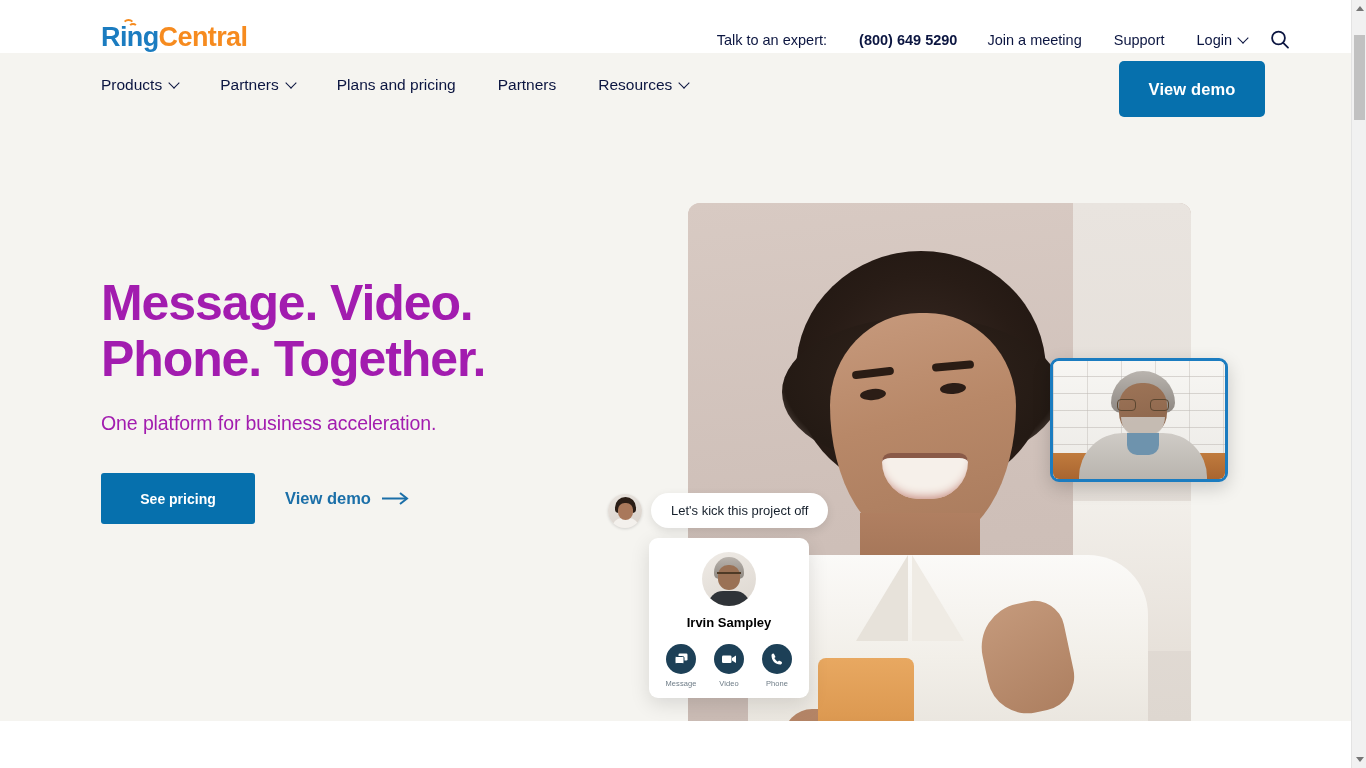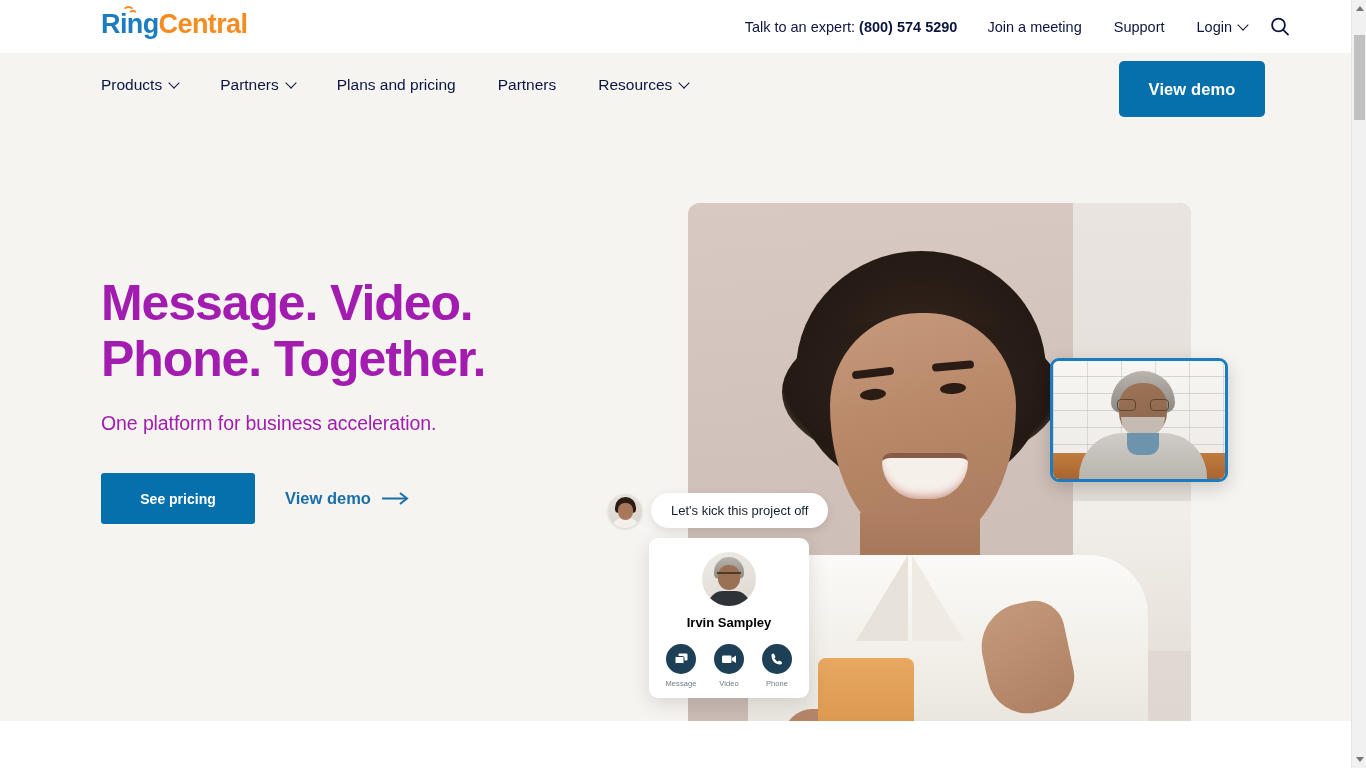--- a/index.html
+++ b/index.html
@@ -26,21 +26,21 @@
     left: 0; top: 0;
     width: 1351px;
     height: 768px;
     overflow: hidden;
     background: #ffffff;
   }
 
   
   .utility-bar {
     position: absolute;
-    left: 0; top: 0;
+    left: 0; top: 13px;
     width: 1333px;
     height: 53px;
     background: #ffffff;
     display: flex;
     align-items: center;
   }
 
   .logo {
     position: absolute;
     left: 101px;
@@ -91,21 +91,21 @@
     gap: 0;
   }
   .util-item {
     font-size: 14.5px;
     color: #0b1540;
     white-space: nowrap;
     display: flex;
     align-items: center;
     cursor: pointer;
   }
-  .util-talk { margin-right: 30px; }
+  .util-talk { margin-right: 30px; gap: 28px; }
   .util-talk .phone-num { font-weight: bold; margin-left: 4px; }
   .util-join { margin-right: 32px; }
   .util-support { margin-right: 32px; }
   .util-login { margin-right: 0; }
   .chev {
     display: inline-block;
     width: 8px; height: 8px;
     border-right: 1.6px solid #0b1540;
     border-bottom: 1.6px solid #0b1540;
     transform: rotate(45deg);
@@ -580,21 +580,21 @@
 
     <div class="utility-bar">
 
       <div class="logo">
         <span class="arc"></span><span class="ring">Ring</span><span class="central">Central</span>
       </div>
 
       <div class="utility-links">
         <div class="util-item util-talk">
           <span>Talk to an expert:</span>
-          <span class="phone-num">(800) 574 5290</span>
+          <span class="phone-num">(800) 649 5290</span>
         </div>
         <div class="util-item util-join">Join a meeting</div>
         <div class="util-item util-support">Support</div>
         <div class="util-item util-login">
           <span>Login</span>
           <span class="chev"></span>
         </div>
       </div>
 
       <div class="search-btn">

